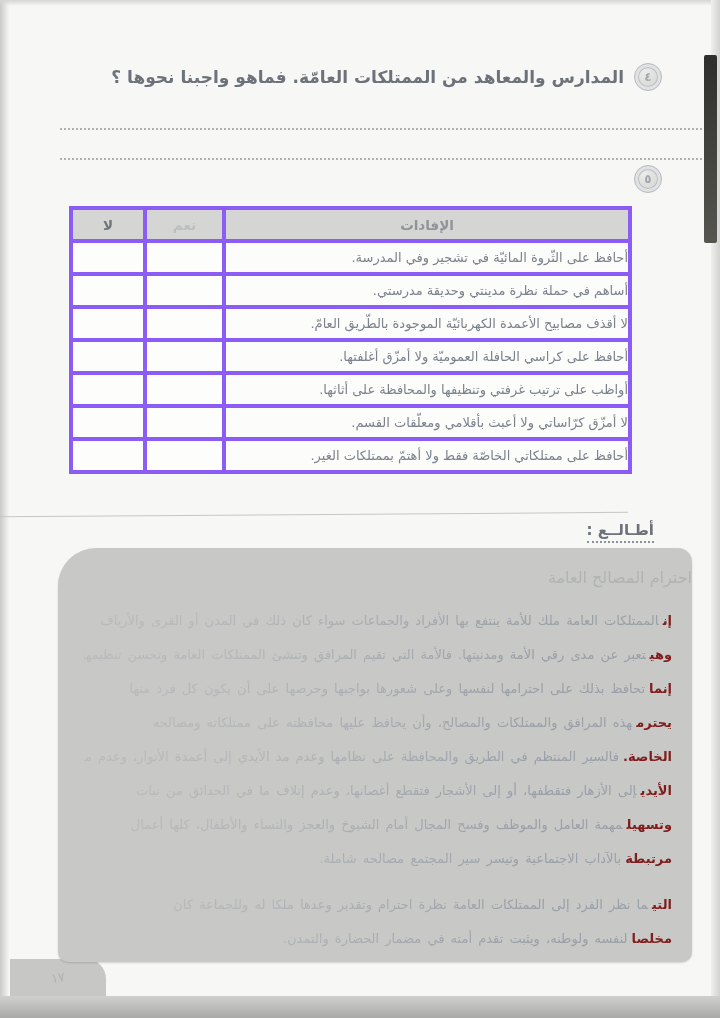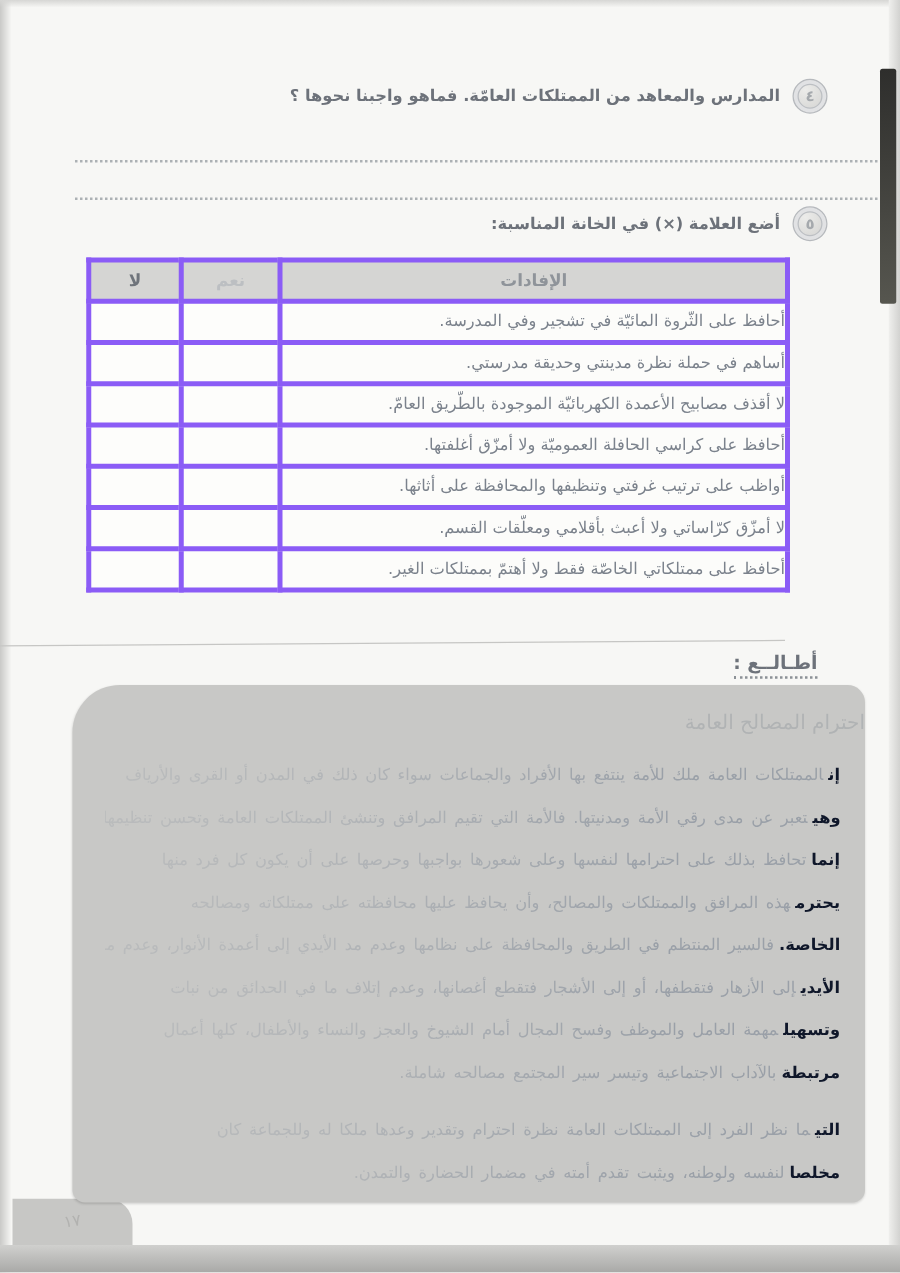--- a/index.html
+++ b/index.html
@@ -20,21 +20,21 @@
     background:linear-gradient(to bottom,#2e2e2c,#56564f);border-radius:2px;}
   .bottom-bar{position:absolute;left:0;bottom:0;width:100%;height:22px;
     background:linear-gradient(to bottom,#d0d0ce,#a9a9a7);}
   .page-tab{position:absolute;left:10px;bottom:22px;width:96px;height:37px;
     background:#c7c7c5;border-radius:0 20px 0 0;
     display:flex;align-items:center;justify-content:center;}
   .page-tab span{color:#b2b2b0;font-size:13px;transform:rotate(-8deg);}
 
   
   .qrow{position:absolute;display:flex;flex-direction:row;align-items:center;gap:10px;}
-  .qrow .qtext{color:#6d727a;font-weight:700;font-size:13px;white-space:nowrap;}
+  .qrow .qtext{color:#6d727a;font-weight:700;font-size:17px;white-space:nowrap;}
   .qbadge{width:26px;height:26px;border-radius:50%;flex:0 0 auto;
     border:1px solid #b6b9bd;
     background:radial-gradient(circle at 35% 30%,#ececea,#cfcfcd);
     box-shadow:inset 0 0 0 3px rgba(255,255,255,.55), inset 0 0 0 4px #bcbfc3;
     display:flex;align-items:center;justify-content:center;
     color:#a5a9ad;font-size:12px;font-weight:700;}
   #q4{top:63px;right:58px;}
   #q5{top:165px;right:58px;}
 
   .dotted{position:absolute;left:60px;width:642px;height:0;
@@ -66,21 +66,21 @@
     background:#c8c8c6;border-radius:38px 14px 10px 10px;
     box-shadow:0 1px 2px rgba(0,0,0,.15);overflow:hidden;}
   .graybox .btitle{position:absolute;top:20px;left:0;width:100%;
     text-align:right;color:#abaeb0;font-size:16px;font-weight:400;
     letter-spacing:1px;opacity:.8;}
   .blines{position:absolute;top:56px;right:20px;left:26px;}
   .bline{height:34px;line-height:34px;white-space:nowrap;overflow:hidden;
     font-size:13px;color:#9aa0a8;word-spacing:2px;
     -webkit-mask-image:linear-gradient(to left,#000 25%,rgba(0,0,0,.45) 70%,rgba(0,0,0,.3));
     mask-image:linear-gradient(to left,#000 25%,rgba(0,0,0,.45) 70%,rgba(0,0,0,.3));}
-  .bline .lead{font-weight:700;color:#0f172a;margin-left:4px;}
+  .bline .lead{font-weight:700;color:#7f1d1d;margin-left:4px;}
   .pbreak{height:12px;}
 </style>
 </head>
 <body>
 
 <div class="edge-left"></div>
 <div class="edge-top"></div>
 <div class="edge-right"></div>
 <div class="spine-bar"></div>
 <div class="bottom-bar"></div>
@@ -95,21 +95,20 @@
   <span class="qtext">المدارس والمعاهد من الممتلكات العامّة. فماهو واجبنا نحوها ؟</span>
 </div>
 
 <div class="dotted" id="dotted1"></div>
 <div class="dotted" id="dotted2"></div>
 
 <div class="qrow" id="q5">
   <span class="qbadge">
     <span>٥</span>
   </span>
-  <span class="qtext">أضع العلامة (×) في الخانة المناسبة:</span>
 </div>
 
 <table class="checks">
   <thead>
     <tr>
       <th class="h-statement">الإفادات</th>
       <th class="h-yes">نعم</th>
       <th class="h-no">لا</th>
     </tr>
   </thead>

